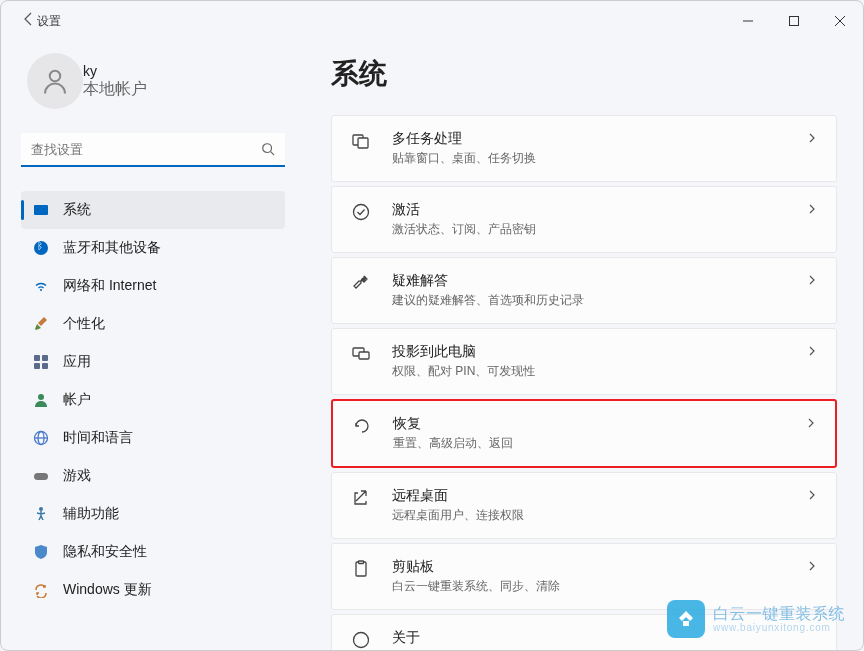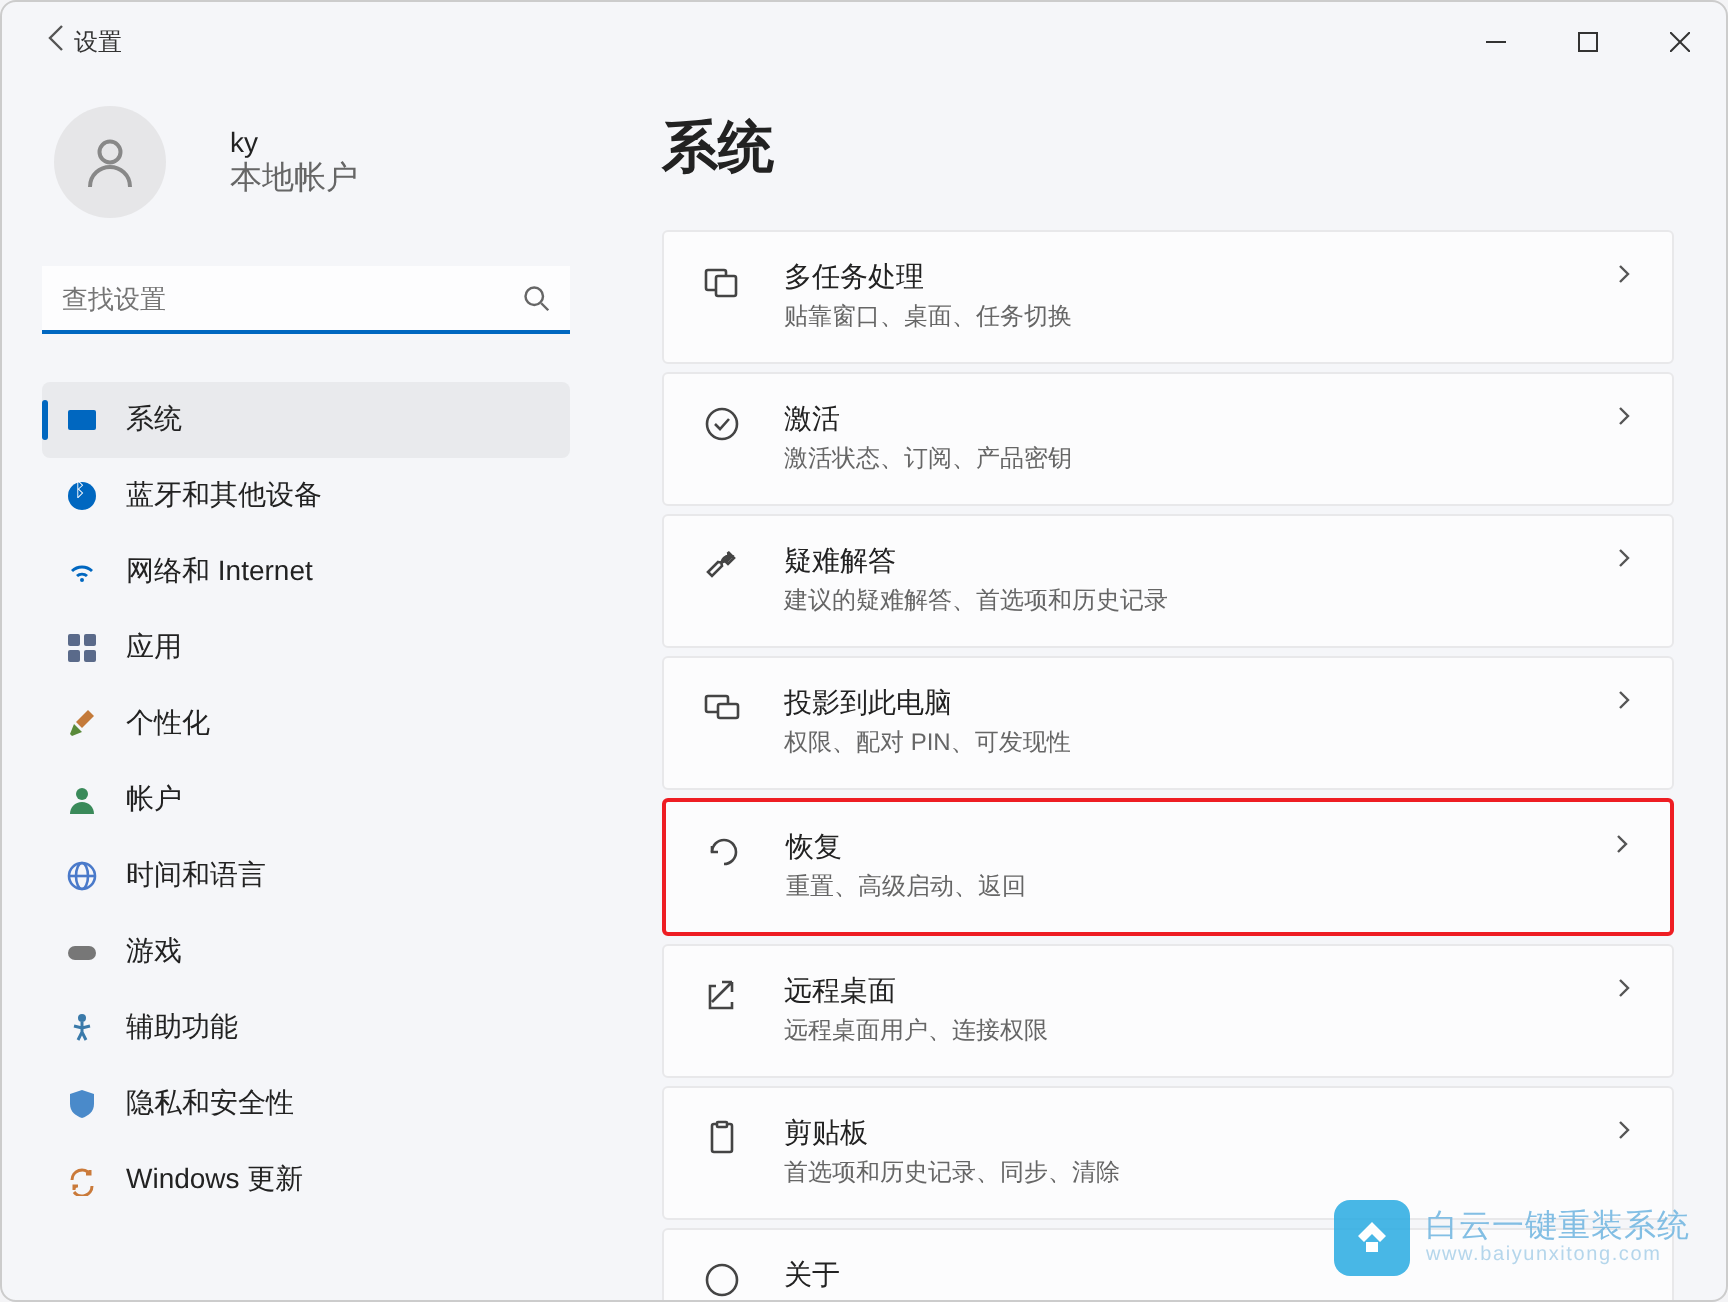--- a/index.html
+++ b/index.html
@@ -12,21 +12,21 @@
     .back-arrow { font-size: 16px; color: #555; cursor: pointer; }
     .app-title { font-size: 12px; color: #333; }
     .titlebar-right { display: flex; }
     .titlebar-btn { width: 46px; height: 32px; display: flex; align-items: center; justify-content: center; color: #333; cursor: pointer; }
     .titlebar-btn svg { width: 10px; height: 10px; }
     
     .content { display: flex; height: calc(100% - 40px); }
     
     .sidebar { width: 300px; padding: 12px 0 0 20px; overflow-y: auto; }
     
-    .user-section { display: flex; align-items: center; gap: 32px; margin-bottom: 24px; padding-left: 6px; }
+    .user-section { display: flex; align-items: center; gap: 0; margin-bottom: 24px; padding-left: 6px; }
     .avatar { width: 56px; height: 56px; border-radius: 50%; background: #e6e6e8; display: flex; align-items: center; justify-content: center; }
     .avatar svg { width: 30px; height: 30px; }
     .user-info { display: flex; flex-direction: column; }
     .user-name { font-size: 14px; color: #222; }
     .user-subtitle { font-size: 16px; color: #666; }
     
     .search-wrap { margin: 0 16px 24px 0; position: relative; }
     .search-input { width: 100%; height: 34px; border: none; border-bottom: 2px solid #0067c0; background: #fdfdfe; padding: 0 36px 0 10px; font-size: 13px; color: #888; outline: none; }
     .search-icon { position: absolute; right: 10px; top: 9px; color: #666; }
     
@@ -134,40 +134,40 @@
         <li class="nav-item">
           <span class="nav-icon icon-wifi">
               <svg viewBox="0 0 16 16" fill="#0067c0">
                 <path d="M8 13a1 1 0 100-2 1 1 0 000 2zM5 9.5a4.5 4.5 0 016 0l-1 1a3 3 0 00-4 0zM2.5 7a8 8 0 0111 0l-1 1a6.5 6.5 0 00-9 0z"></path>
               </svg>
             </span>
           <span class="nav-label">网络和 Internet</span>
         </li>
         <li class="nav-item">
           <span class="nav-icon icon-generic">
+              <svg viewBox="0 0 16 16">
+                <path fill="#5a8a3a" d="M2 13l2-5 4 4-5 2z"></path>
+                <path fill="#c47a3a" d="M5 7l6-6 3 3-6 6z"></path>
+              </svg>
+            </span>
+          <span class="nav-label">个性化</span>
+        </li>
+        <li class="nav-item">
+          <span class="nav-icon icon-generic">
               <svg viewBox="0 0 16 16" fill="#5a6a8a">
                 <rect x="1" y="1" width="6" height="6" rx="1"></rect>
                 <rect x="9" y="1" width="6" height="6" rx="1"></rect>
                 <rect x="1" y="9" width="6" height="6" rx="1"></rect>
                 <rect x="9" y="9" width="6" height="6" rx="1"></rect>
               </svg>
             </span>
           <span class="nav-label">应用</span>
         </li>
         <li class="nav-item">
           <span class="nav-icon icon-generic">
-              <svg viewBox="0 0 16 16">
-                <path fill="#5a8a3a" d="M2 13l2-5 4 4-5 2z"></path>
-                <path fill="#c47a3a" d="M5 7l6-6 3 3-6 6z"></path>
-              </svg>
-            </span>
-          <span class="nav-label">个性化</span>
-        </li>
-        <li class="nav-item">
-          <span class="nav-icon icon-generic">
               <svg viewBox="0 0 16 16" fill="#3a8a5a">
                 <circle cx="8" cy="5" r="3"></circle>
                 <path d="M2 15c0-3.5 2.5-6 6-6s6 2.5 6 6z"></path>
               </svg>
             </span>
           <span class="nav-label">帐户</span>
         </li>
         <li class="nav-item">
           <span class="nav-icon icon-generic">
               <svg viewBox="0 0 16 16" fill="none" stroke="#4a7aca" stroke-width="1.3">
@@ -316,21 +316,21 @@
 
         <div class="card">
           <span class="card-icon">
               <svg width="20" height="20" viewBox="0 0 20 20" fill="none" stroke="#444" stroke-width="1.3">
                 <rect x="5" y="3" width="10" height="14" rx="1"></rect>
                 <rect x="7.5" y="2" width="5" height="2.5" rx="0.5" fill="#fcfcfd"></rect>
               </svg>
             </span>
           <div class="card-body">
             <div class="card-title">剪贴板</div>
-            <div class="card-subtitle">首选项和历史记录、同步、清除</div>
+            <div class="card-subtitle">白云一键重装系统、同步、清除</div>
           </div>
           <span class="card-chevron"><svg width="12" height="12" viewBox="0 0 12 12" fill="none" stroke="#555" stroke-width="1.2">
                 <path d="M4 2l4 4-4 4"></path>
               </svg></span>
         </div>
 
         <div class="card" style="border-bottom:none;">
           <span class="card-icon">
               <svg width="20" height="20" viewBox="0 0 20 20" fill="none" stroke="#444" stroke-width="1.3">
                 <circle cx="10" cy="10" r="7.5"></circle>

